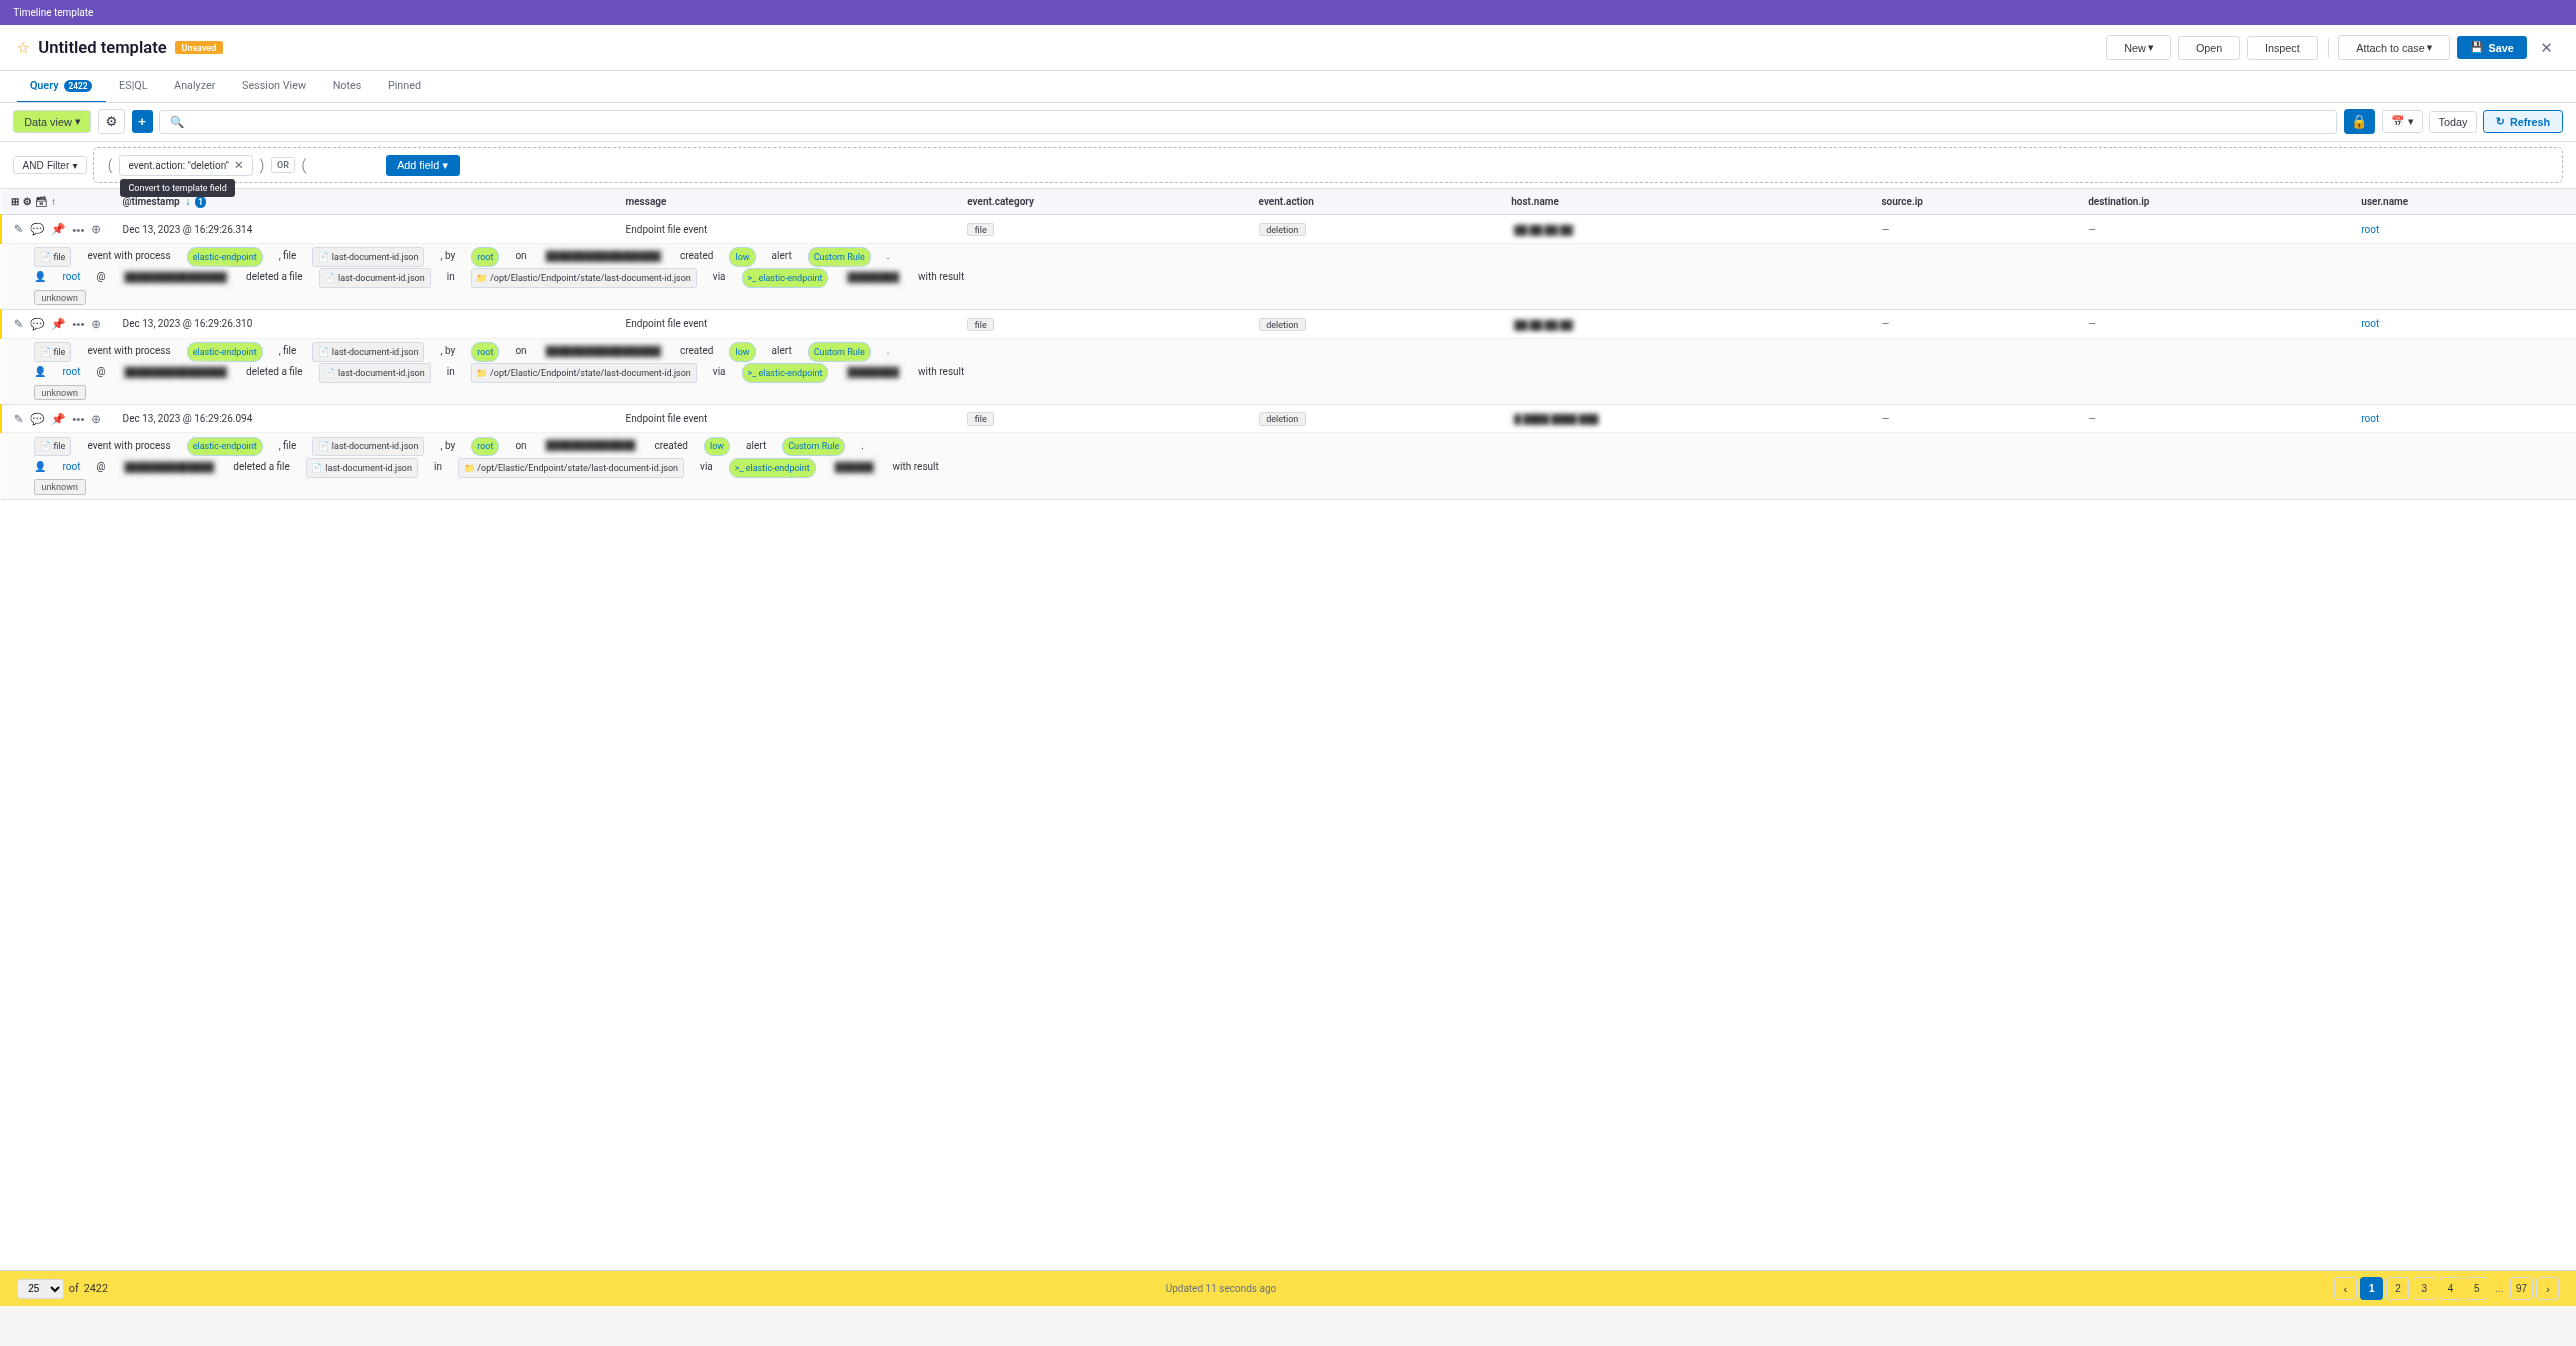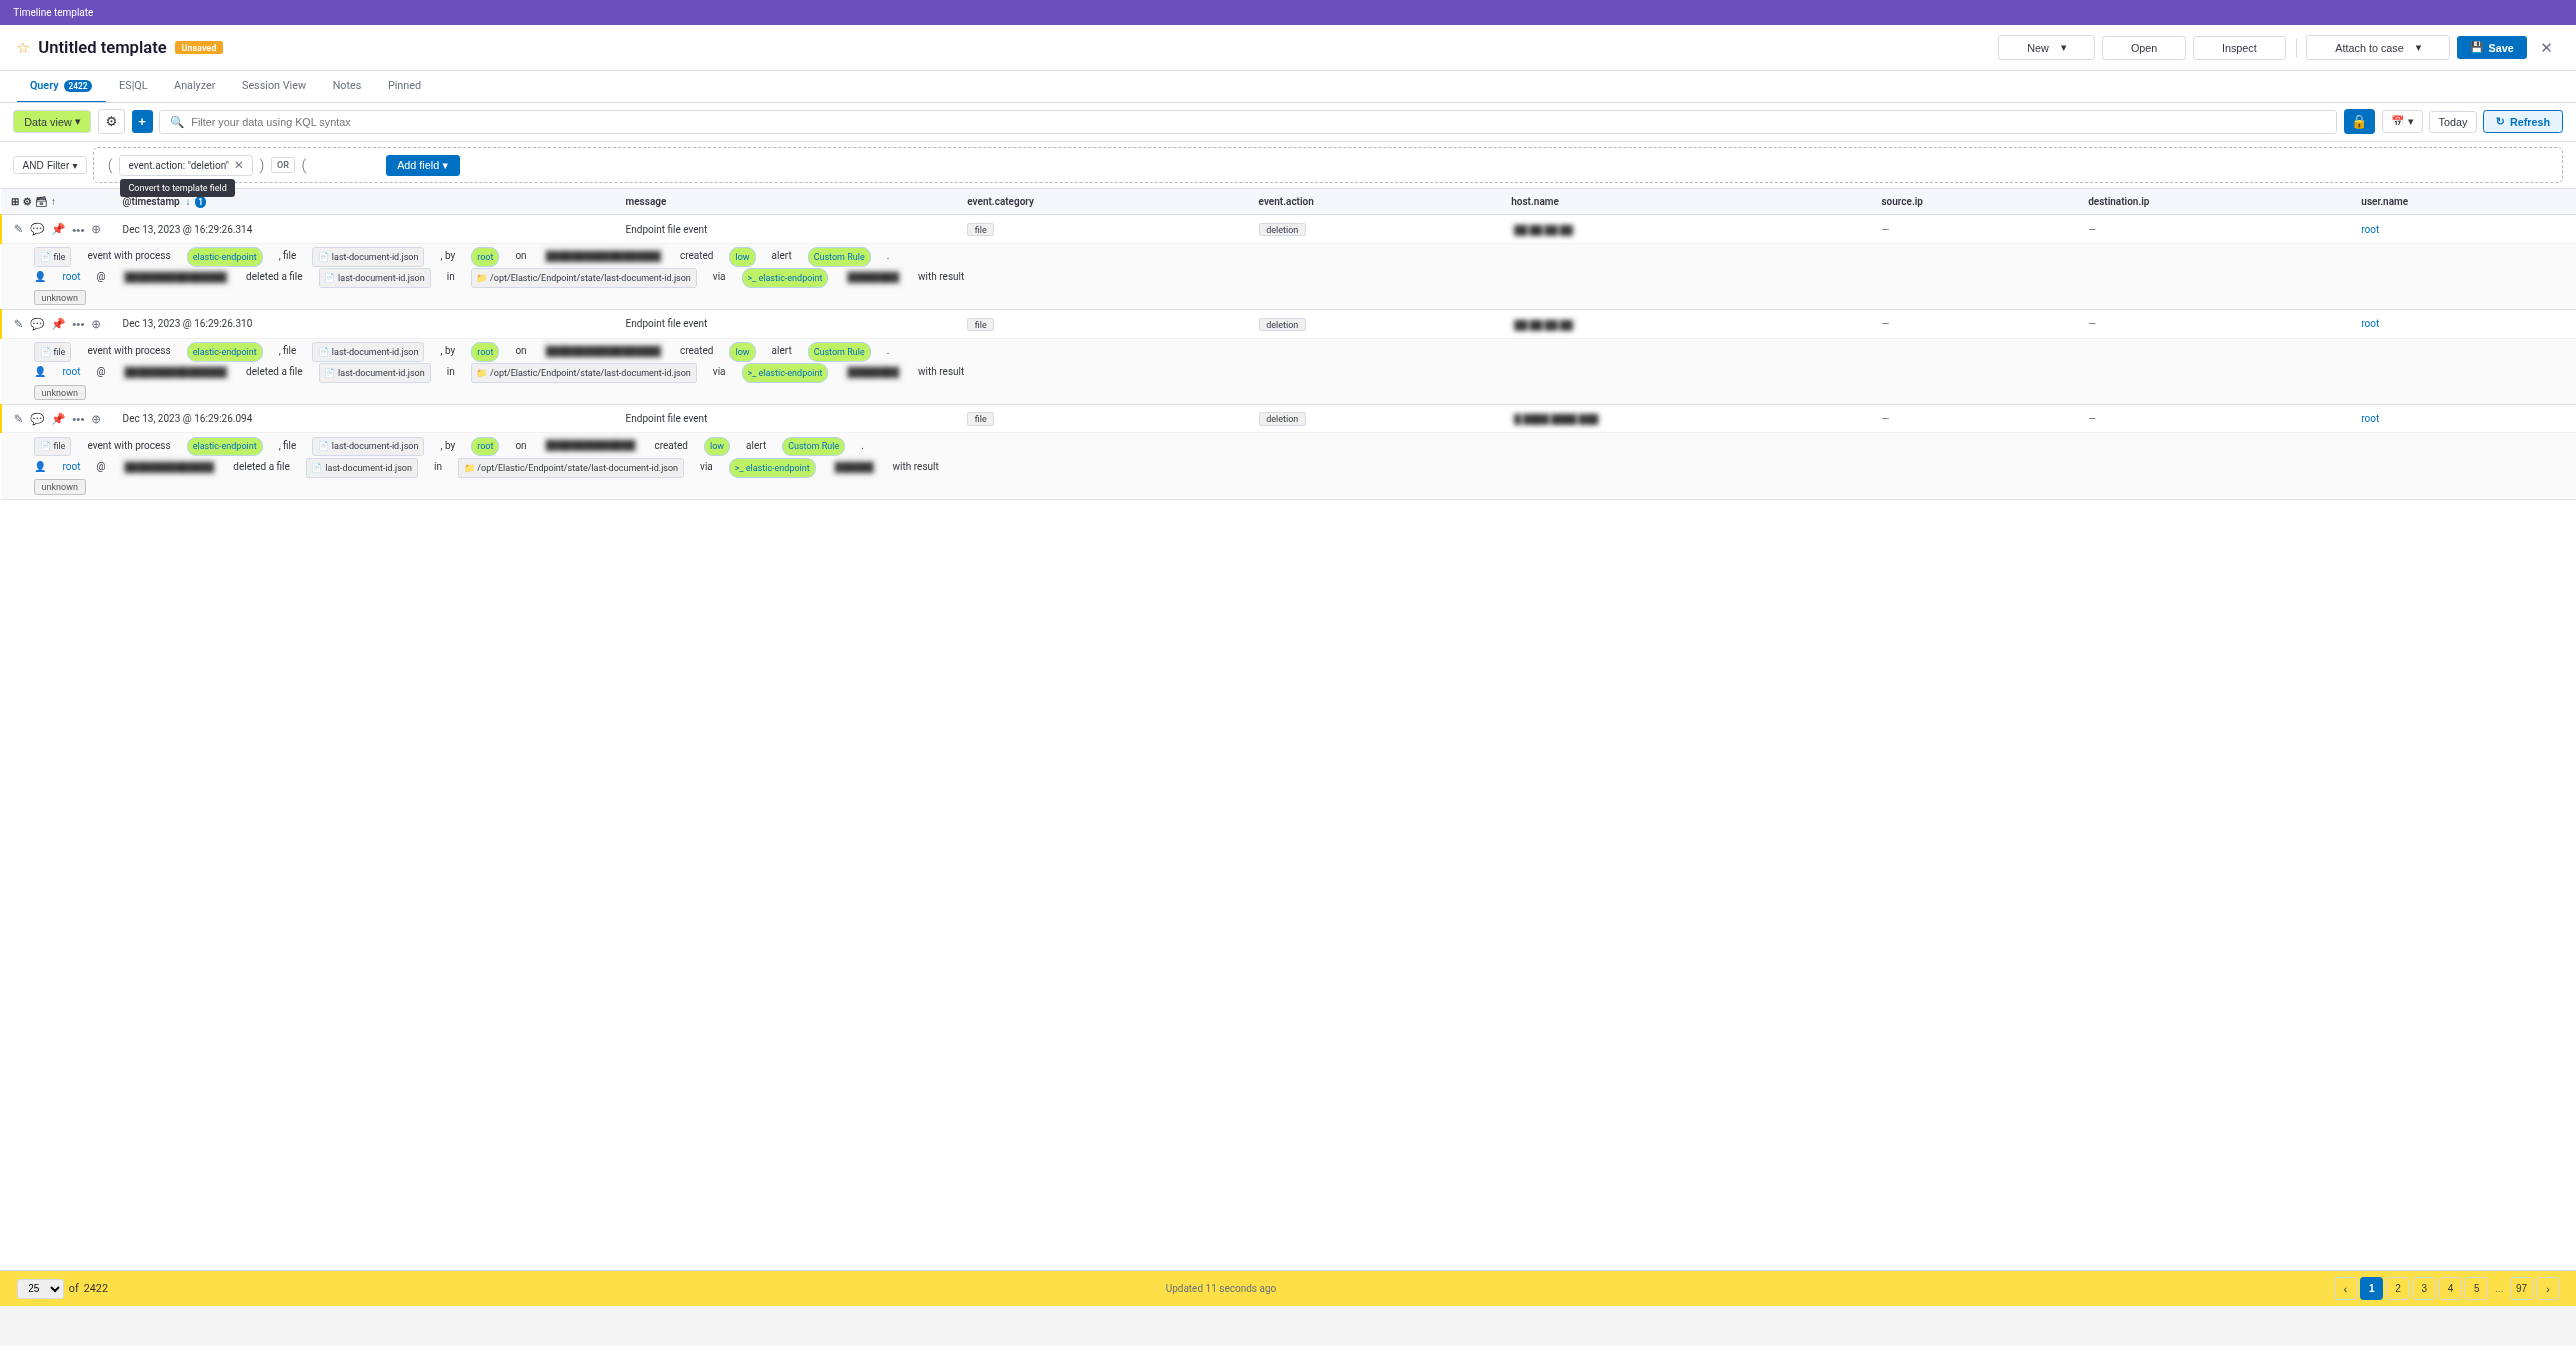--- a/index.html
+++ b/index.html
@@ -7,21 +7,21 @@
 
     
     #titlebar { background: #6b4fbb; color: white; padding: 5px 13.3px; font-size: 10px; display: flex; align-items: center; height: 25px; }
 
     
     #main-header { background: white; padding: 8.3px 16.6px; display: flex; align-items: center; justify-content: space-between; border-bottom: 0.8px solid #e0e0e0; height: 46px; }
     #title-area { display: flex; align-items: center; gap: 8.3px; }
     #title-area h1 { font-size: 16.6px; font-weight: 600; color: #1a1a2e; }
     #unsaved-badge { background: #f5a623; color: white; font-size: 9px; padding: 1.7px 6.6px; border-radius: 2.5px; font-weight: 600; }
     #header-actions { display: flex; align-items: center; gap: 6.6px; }
-    .header-btn { background: none; border: 0.8px solid #d3dae6; padding: 5px 28px; border-radius: 3.3px; cursor: pointer; font-size: 10.8px; color: #343741; display: flex; align-items: center; gap: 12px; justify-content: center; }
+    .header-btn { background: none; border: 0.8px solid #d3dae6; padding: 5px 17px; border-radius: 3.3px; cursor: pointer; font-size: 10.8px; color: #343741; display: flex; align-items: center; gap: 2px; justify-content: center; }
     .header-btn-primary { background: #0071c2; color: white; border: none; padding: 5px 13.3px; border-radius: 3.3px; cursor: pointer; font-size: 10.8px; font-weight: 600; display: flex; align-items: center; gap: 5px; }
     .divider-v { width: 0.8px; height: 20px; background: #d3dae6; margin: 0 3.3px; }
     .close-btn { background: none; border: none; font-size: 15px; cursor: pointer; color: #69707d; padding: 3.3px 6.6px; }
 
     
     #tabs-bar { background: white; border-bottom: 0.8px solid #d3dae6; padding: 0 16.6px; display: flex; align-items: center; gap: 0; }
     .tab { padding: 8.3px 13.3px; cursor: pointer; font-size: 10.8px; color: #69707d; border-bottom: 1.7px solid transparent; display: flex; align-items: center; gap: 5px; }
     .tab.active { color: #0071c2; border-bottom-color: #0071c2; font-weight: 600; }
     .tab-badge { background: #0071c2; color: white; font-size: 8.3px; padding: 0.8px 5px; border-radius: 8.3px; font-weight: 600; }
 
@@ -154,21 +154,20 @@
     <span>▾</span>
   </button>
   <button class="icon-btn">
     <span>⚙</span>
   </button>
   <button class="icon-btn-blue">
     <span style="font-weight: bold; font-size: 13.3px;">+</span>
   </button>
   <div class="search-bar">
     <span class="search-icon">🔍</span>
-    <input type="text" style="border: none; outline: none; flex: 1 1 0%; font-size: 10.8px; color: rgb(105, 112, 125); background: transparent;" placeholder="Filter your data using KQL syntax">
   </div>
   <button class="icon-btn" style="background: #0071c2; color: white; border-color: #0071c2;">
     <span>🔒</span>
   </button>
   <button class="date-btn">
     <span>📅</span>
     <span>▾</span>
   </button>
   <button class="date-btn">
     <span>Today</span>

